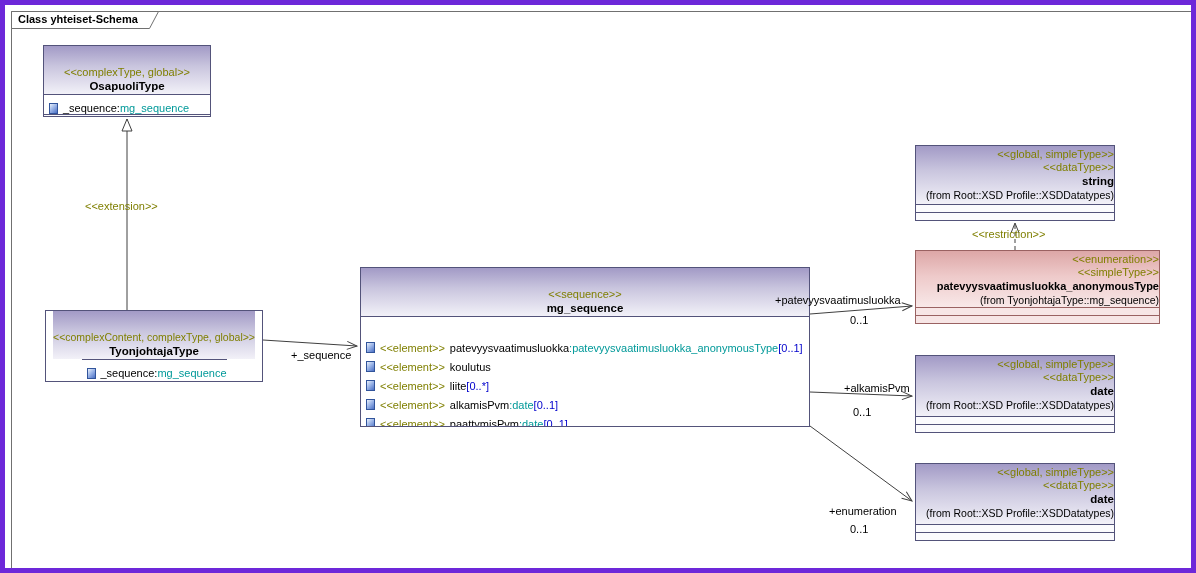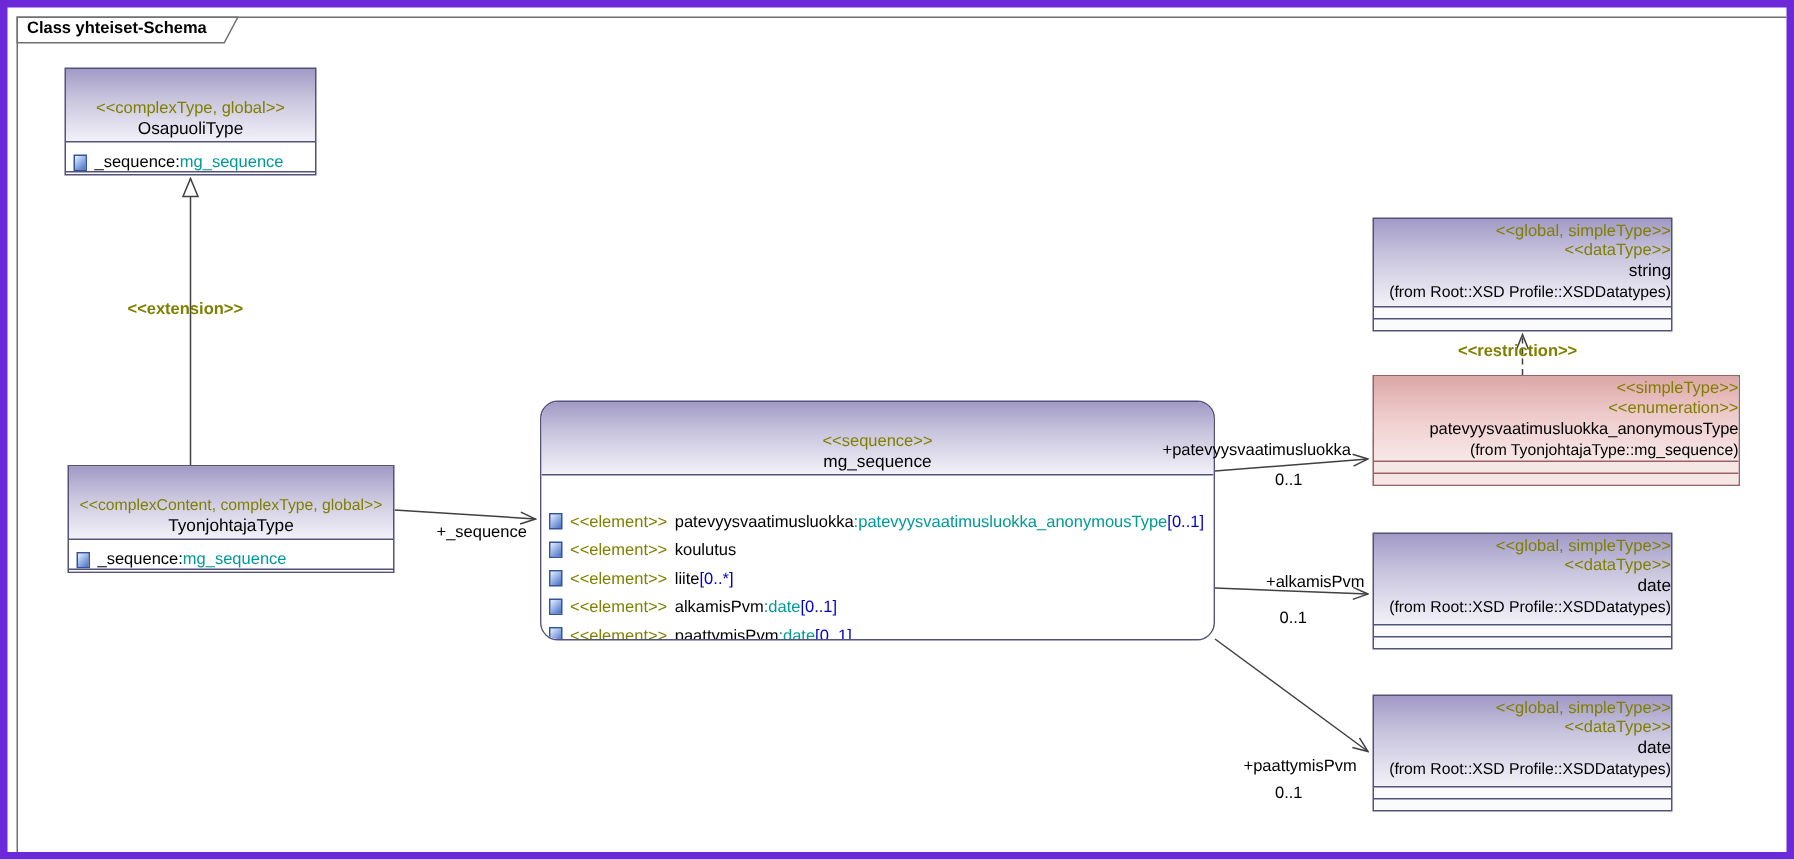--- a/index.html
+++ b/index.html
@@ -40,21 +40,21 @@
     overflow: hidden;
   }
   .head {
     background: linear-gradient(180deg, var(--header-top, #a29ac6) 0%, #c9c5de 42%, #f2f1f8 100%);
     text-align: center;
     padding-top: 20px;
   }
   .head3 { flex: 1; padding-top: 2px; text-align: right; }
   .stereo { color: var(--stereotype-color, #7f7f00); font-size: 11px; line-height: 13px; white-space: nowrap; }
   .stereo.small { font-size: 10.5px; }
-  .cname  { font-weight: normal; font-size: 11.5px; line-height: 15px; white-space: nowrap; }
+  .cname  { font-weight: bold; font-size: 11.5px; line-height: 15px; white-space: nowrap; }
   .fromline { font-size: 10.5px; line-height: 13px; white-space: nowrap; }
   .fromline.left { text-align: left; padding-left: 6px; margin-top: 2px; }
 
   .body  { flex: 1; background: #fff; border-top: 1px solid var(--box-border, #53537a); }
   .strip { height: 8px; background: #fbfbfd; border-top: 1px solid var(--box-border, #53537a); }
 
   .attr-row { display: flex; align-items: center; padding: 7px 0 0 5px; white-space: nowrap; }
   .el-row   { display: flex; align-items: center; height: 19px; padding-left: 5px; white-space: nowrap; overflow: hidden; }
   .el-body  { padding-top: 21px; }
 
@@ -70,21 +70,21 @@
   .t-mult   { color: var(--mult-color, #0000cc); }
 
   .box-pink { --box-border: #9a6262; }
   .box-pink .head {
     background: linear-gradient(180deg, var(--pink-top, #dda7a7) 0%, #eecaca 45%, #f8e8e8 100%);
   }
   .box-pink .strip { background: #f7e6e6; }
   .box-pink .cname { font-size: 11px; }
 
   .lbl { position: absolute; font-size: 11px; white-space: nowrap; }
-  .lbl.olive { color: var(--stereotype-color, #7f7f00); font-weight: bold; }
+  .lbl.olive { color: var(--stereotype-color, #7f7f00); }
 </style>
 </head>
 <body>
 
 <div class="canvas">
 
   <svg class="overlay">
     <defs>
       <marker id="openArrow" viewBox="0 0 12 12" refX="11" refY="6" markerWidth="12" markerHeight="12" markerUnits="userSpaceOnUse" orient="auto">
         <path d="M1,2 L11,6 L1,10" fill="none" stroke="#404040" stroke-width="1"></path>
@@ -117,36 +117,36 @@
     <div class="body">
       <div class="attr-row">
         <span class="icon-attr"></span>
         <span>_sequence:</span>
           <span class="t-type">mg_sequence</span>
       </div>
     </div>
     <div class="strip"></div>
   </div>
 
-  <div class="uml-box" style="left:40px;top:305px;width:218px;height:72px;">
+  <div class="uml-box" style="left:40px;top:305px;width:218px;height:72px;align-items:center;">
     <div class="head">
       <div class="stereo small">&lt;&lt;complexContent, complexType, global&gt;&gt;</div>
       <div class="cname">TyonjohtajaType</div>
     </div>
     <div class="body">
       <div class="attr-row">
         <span class="icon-attr"></span>
         <span>_sequence:</span>
           <span class="t-type">mg_sequence</span>
       </div>
     </div>
     <div class="strip"></div>
   </div>
 
-  <div class="uml-box" style="left:355px;top:262px;width:450px;height:160px;border-radius:12px;">
+  <div class="uml-box" style="left:355px;top:262px;width:450px;height:160px;">
     <div class="head" style="height:49px;">
       <div class="stereo">&lt;&lt;sequence&gt;&gt;</div>
       <div class="cname">mg_sequence</div>
     </div>
     <div class="body el-body">
       <div class="el-row">
         <span class="icon-attr"></span>
         <span class="t-stereo">&lt;&lt;element&gt;&gt;</span>
         <span>patevyysvaatimusluokka</span>
           <span class="t-type">:patevyysvaatimusluokka_anonymousType</span>
@@ -189,22 +189,22 @@
       <div class="stereo">&lt;&lt;dataType&gt;&gt;</div>
       <div class="cname">string</div>
       <div class="fromline">(from Root::XSD Profile::XSDDatatypes)</div>
     </div>
     <div class="strip"></div>
     <div class="strip"></div>
   </div>
 
   <div class="uml-box box-pink" style="left:910px;top:245px;width:245px;height:74px;">
     <div class="head head3">
+      <div class="stereo">&lt;&lt;enumeration&gt;&gt;</div>
       <div class="stereo">&lt;&lt;simpleType&gt;&gt;</div>
-      <div class="stereo">&lt;&lt;enumeration&gt;&gt;</div>
       <div class="cname">patevyysvaatimusluokka_anonymousType</div>
       <div class="fromline">(from TyonjohtajaType::mg_sequence)</div>
     </div>
     <div class="strip"></div>
     <div class="strip"></div>
   </div>
 
   <div class="uml-box" style="left:910px;top:350px;width:200px;height:78px;">
     <div class="head head3">
       <div class="stereo">&lt;&lt;global, simpleType&gt;&gt;</div>
@@ -231,16 +231,16 @@
   <div class="lbl olive" style="left:967px;top:223px;">&lt;&lt;restriction&gt;&gt;</div>
 
   <div class="lbl" style="left:286px;top:344px;">+_sequence</div>
 
   <div class="lbl" style="left:770px;top:289px;">+patevyysvaatimusluokka</div>
   <div class="lbl" style="left:845px;top:309px;">0..1</div>
 
   <div class="lbl" style="left:839px;top:377px;">+alkamisPvm</div>
   <div class="lbl" style="left:848px;top:401px;">0..1</div>
 
-  <div class="lbl" style="left:824px;top:500px;">+paattymisPvm</div>
+  <div class="lbl" style="left:824px;top:500px;">+enumeration</div>
   <div class="lbl" style="left:845px;top:518px;">0..1</div>
 
 </div>
 
 </body></html>

